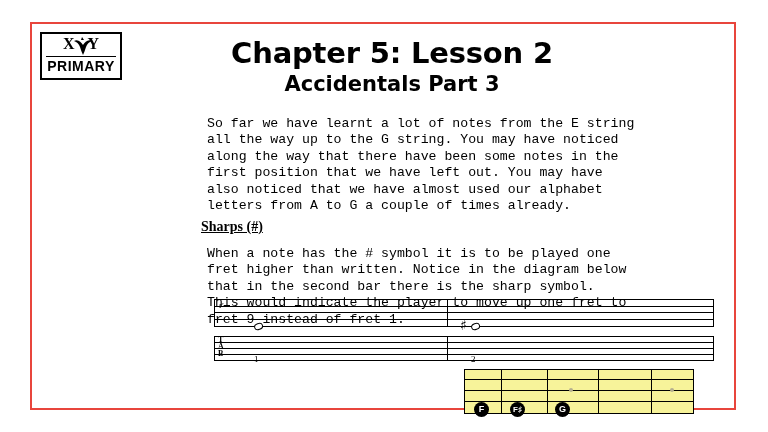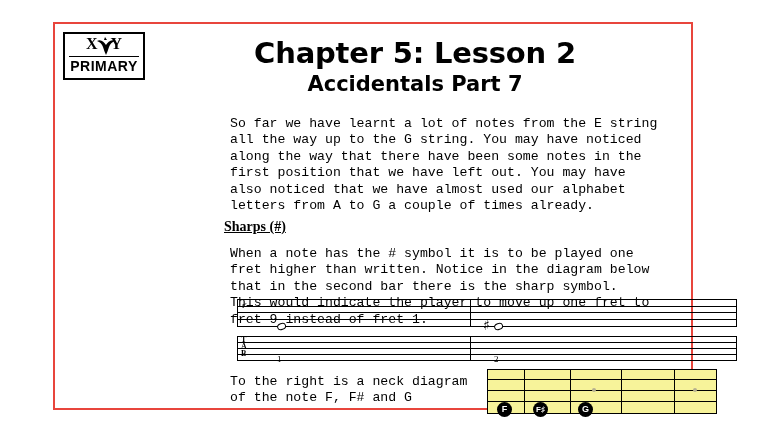--- a/index.html
+++ b/index.html
@@ -10,26 +10,25 @@
   body {
     width: 768px;
     height: 432px;
     overflow: hidden;
     font-family: "Liberation Serif", serif;
   }
   .page {
     position: absolute;
     left: 30px;
     top: 22px;
-    width: 640px;
+    width: 706px;
     height: 388px;
     border: 2px solid #e8453c;
     background: #ffffff;
     box-sizing: border-box;
-    margin-left: 23px;
   }
 
   
   .logo {
     position: absolute;
     left: 8px;
     top: 8px;
     width: 82px;
     height: 48px;
     border: 2px solid #000;
@@ -263,21 +262,21 @@
     <div class="logo-xy">XY</div>
     <svg class="logo-bird" viewBox="0 0 22 20">
       <path d="M2 4 C6 2 9 5 11 8 C13 5 16 2 20 4 C17 5 15 7 14 10 C13 13 12 16 11 18 C10 16 9 13 8 10 C7 7 5 5 2 4 Z" fill="#000"></path>
       <path d="M10 0 L12 3 L9 3 Z" fill="#000"></path>
     </svg>
     <div class="logo-rule"></div>
     <div class="logo-word">PRIMARY</div>
   </div>
 
   <div class="title">Chapter 5: Lesson 2</div>
-  <div class="subtitle">Accidentals Part 7</div>
+  <div class="subtitle">Accidentals Part 3</div>
 
   <div class="body-text" id="intro-para-1">So far we have learnt a lot of notes from the E string all the way up to the G string. You may have noticed along the way that there have been some notes in the first position that we have left out. You may have also noticed that we have almost used our alphabet letters from A to G a couple of times already.</div>
 
   <div class="section-heading">Sharps (#)</div>
 
   <div class="body-text" id="sharps-para">When a note has the # symbol it is to be played one fret higher than written. Notice in the diagram below that in the second bar there is the sharp symbol. This would indicate the player to move up one fret to fret 9 instead of fret 1.</div>
 
   <div class="notation">
 
     <div class="staff" style="top:0; height:28px;">
@@ -305,21 +304,20 @@
         <span style="top:18px;"></span>
         <span style="top:24px;"></span>
       </div>
       <div class="tab-letters" style="top:0px;">T<br>A<br>B</div>
       <div class="barline" style="left:232px; top:0; height:24.5px;"></div>
       <div class="tab-num" style="left:39px; top:18px;">1</div>
       <div class="tab-num" style="left:256px; top:18px;">2</div>
     </div>
   </div>
 
-  <div class="body-text" id="neck-caption">To the right is a neck diagram of the note F, F# and G</div>
 
   <div class="fretboard">
     <div class="fret" style="left:36px;"></div>
     <div class="fret" style="left:82px;"></div>
     <div class="fret" style="left:133px;"></div>
     <div class="fret" style="left:186px;"></div>
 
     <div class="string" style="top:9px;"></div>
     <div class="string" style="top:20px;"></div>
     <div class="string" style="top:31px;"></div>

